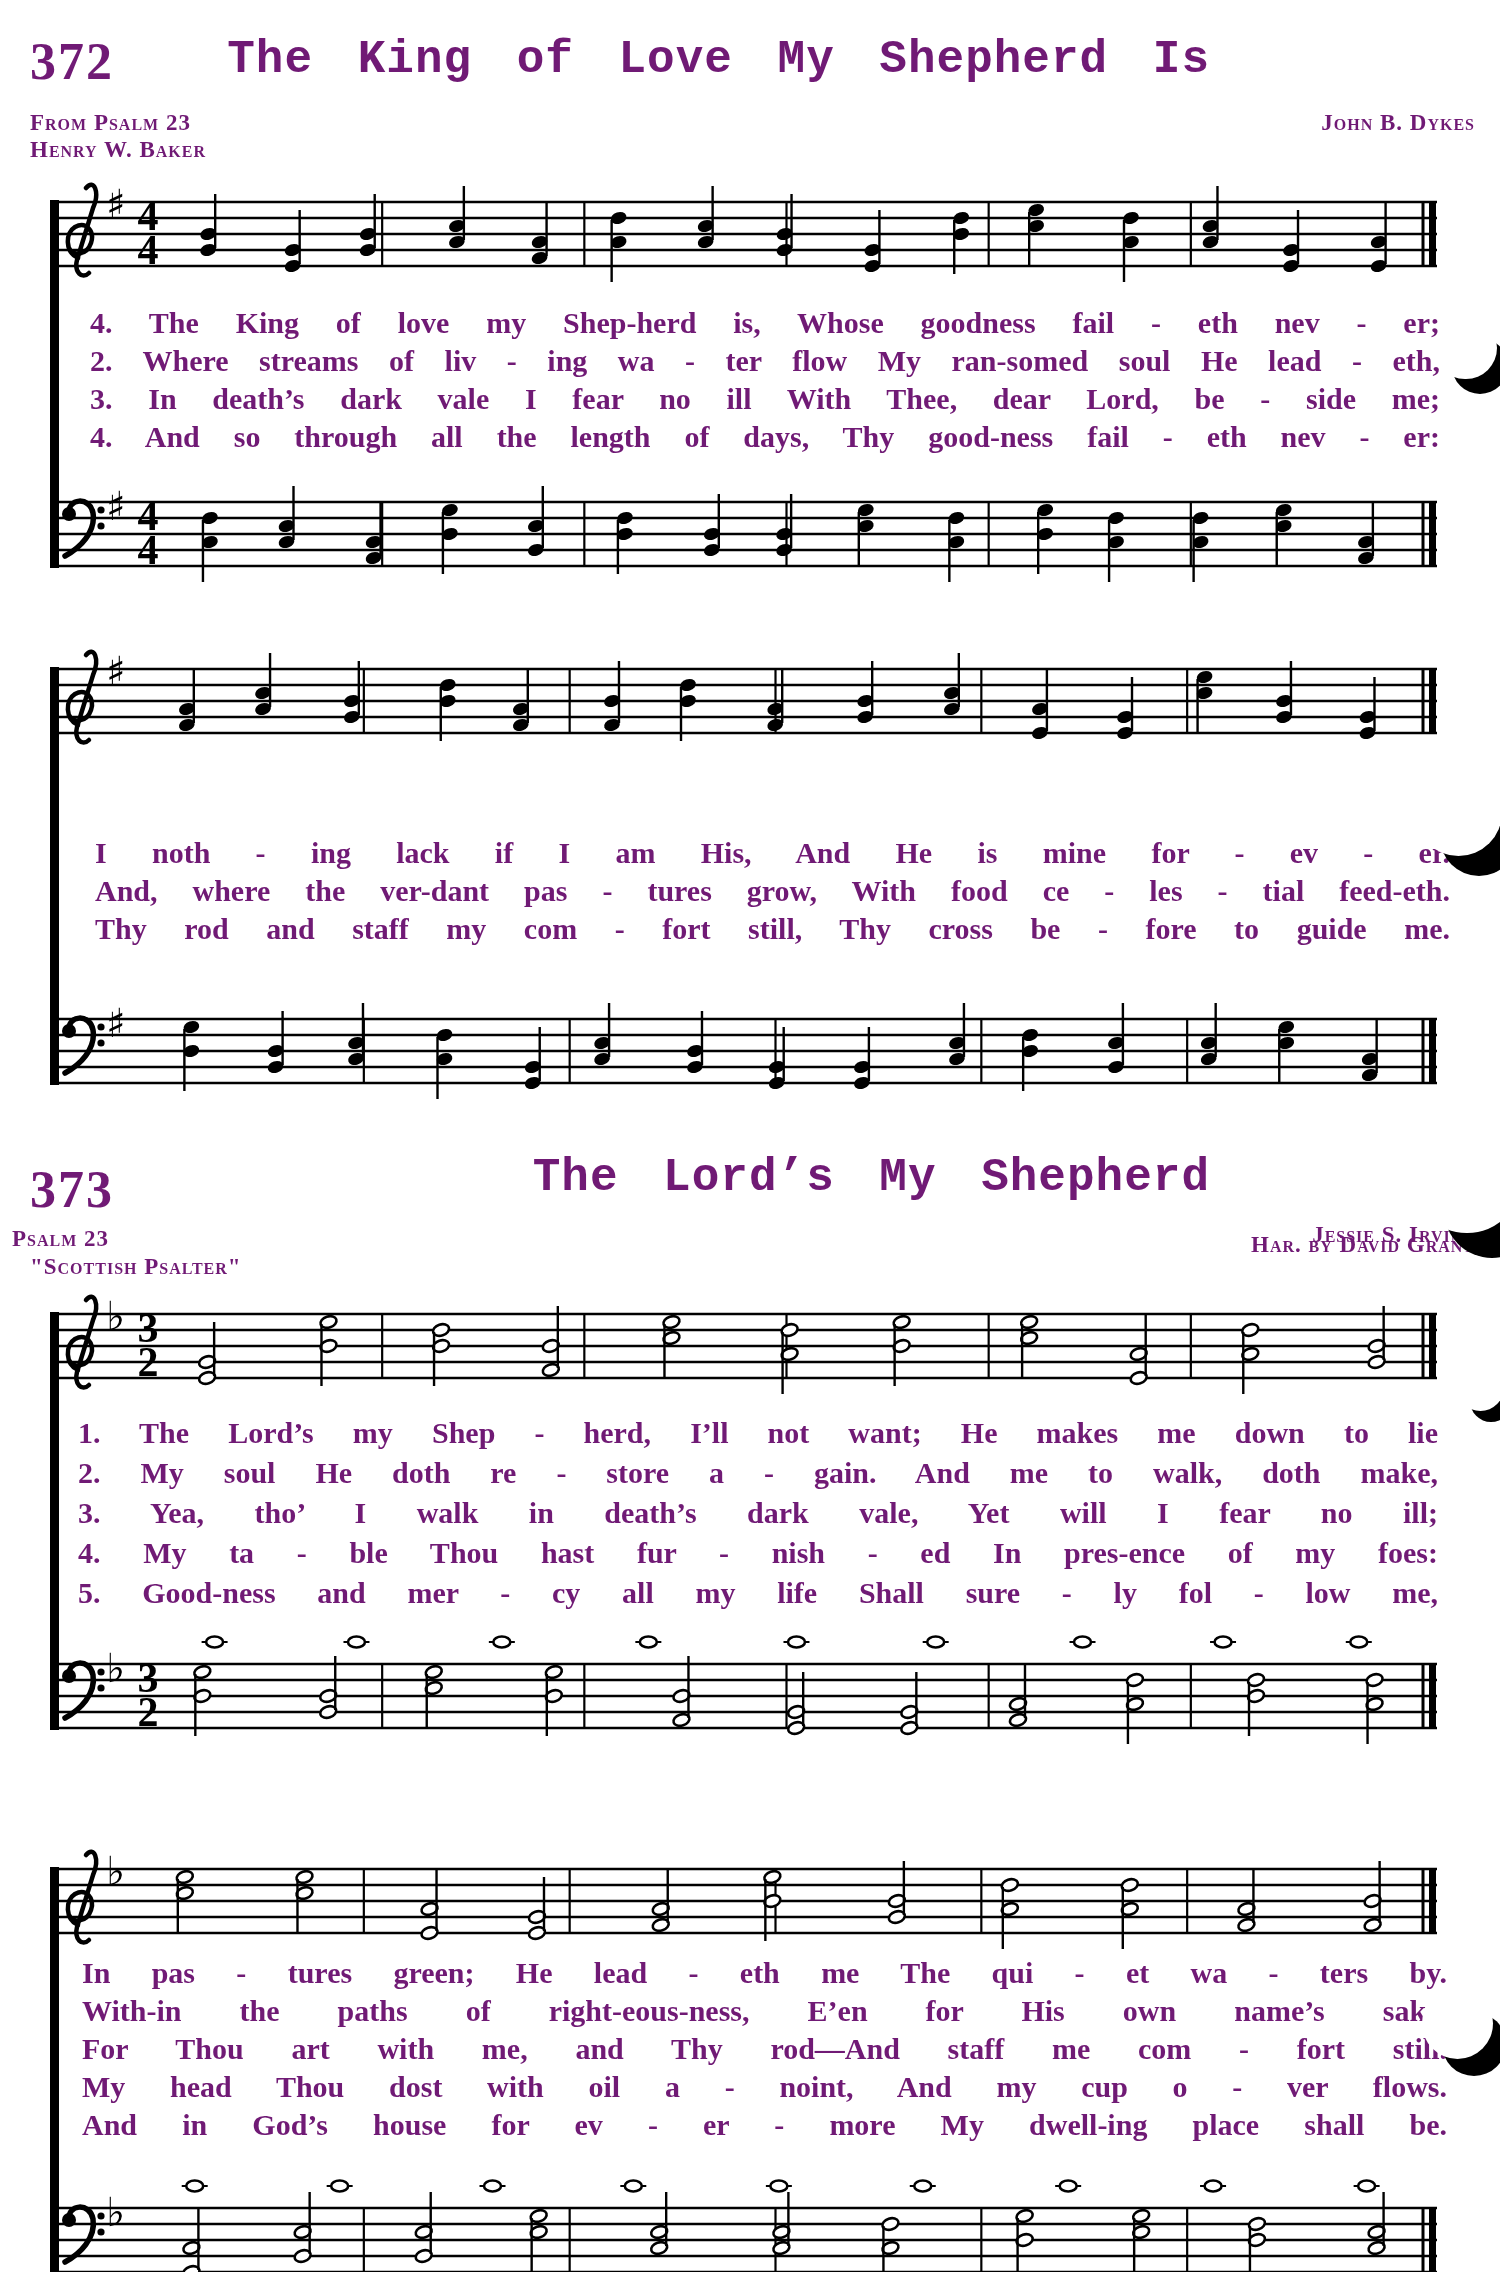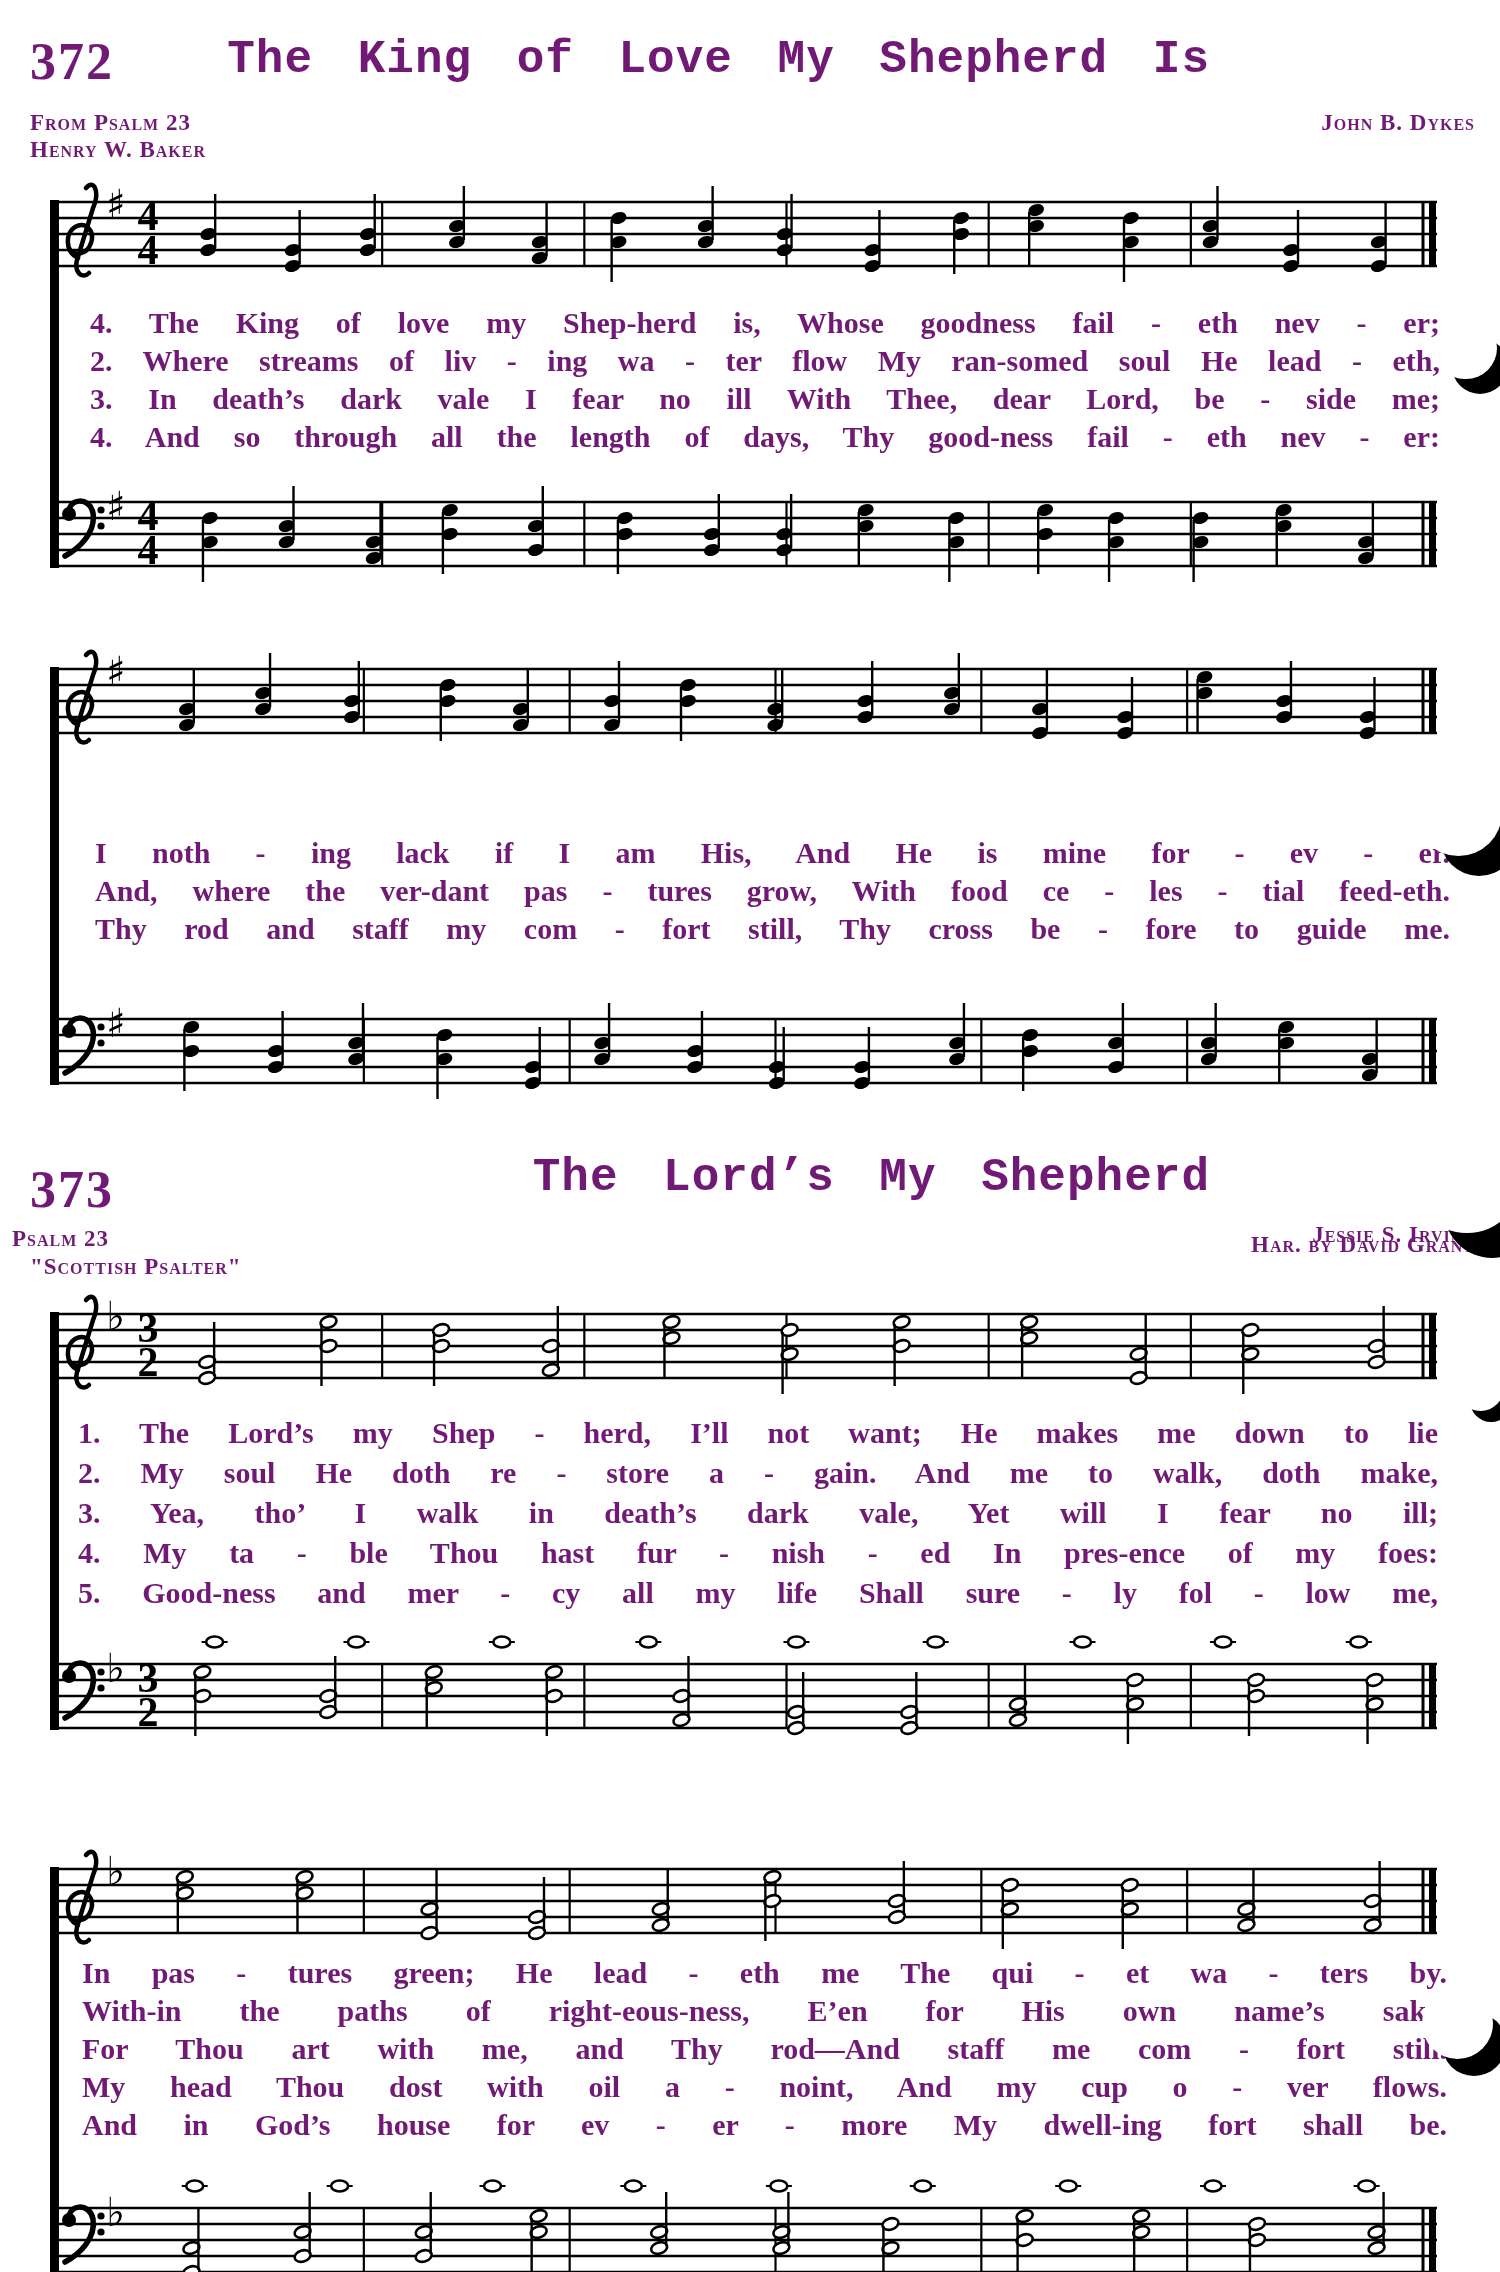--- a/index.html
+++ b/index.html
@@ -551,21 +551,21 @@
         <ellipse cx="1320.6165785826743" cy="80" rx="8.2" ry="5.6" fill="#fff" stroke="#000" stroke-width="2.6" transform="rotate(-18 1320.6165785826743 80)"></ellipse>
         <line x1="1327.6165785826743" y1="78" x2="1327.6165785826743" y2="16" stroke="#000" stroke-width="2.4"></line>
       </svg>
     </div>
 
   <div class="verse-block vb-373b" style="left:82px;top:1956px;">
     <div class="verse-line">In pas - tures green; He lead - eth me The qui - et wa - ters by.</div>
     <div class="verse-line">With-in the paths of right-eous-ness, E’en for His own name’s sake.</div>
     <div class="verse-line">For Thou art with me, and Thy rod—And staff me com - fort still.</div>
     <div class="verse-line">My head Thou dost with oil a - noint, And my cup o - ver flows.</div>
-    <div class="verse-line">And in God’s house for ev - er - more My dwell-ing fort shall be.</div>
+    <div class="verse-line">And in God’s house for ev - er - more My dwell-ing place shall be.</div>
   </div>
 
   <div class="staff" style="left:52px;top:2150px;width:1385px;height:122px;">
       <svg width="1385" height="122" viewBox="0 0 1385 122">
         <line x1="0" y1="58" x2="1385" y2="58" stroke="#000" stroke-width="2.6"></line>
         <line x1="0" y1="74" x2="1385" y2="74" stroke="#000" stroke-width="2.6"></line>
         <line x1="0" y1="90" x2="1385" y2="90" stroke="#000" stroke-width="2.6"></line>
         <line x1="0" y1="106" x2="1385" y2="106" stroke="#000" stroke-width="2.6"></line>
         <line x1="0" y1="122" x2="1385" y2="122" stroke="#000" stroke-width="2.6"></line>
         <rect x="0" y="58" width="4" height="64" fill="#000"></rect>

